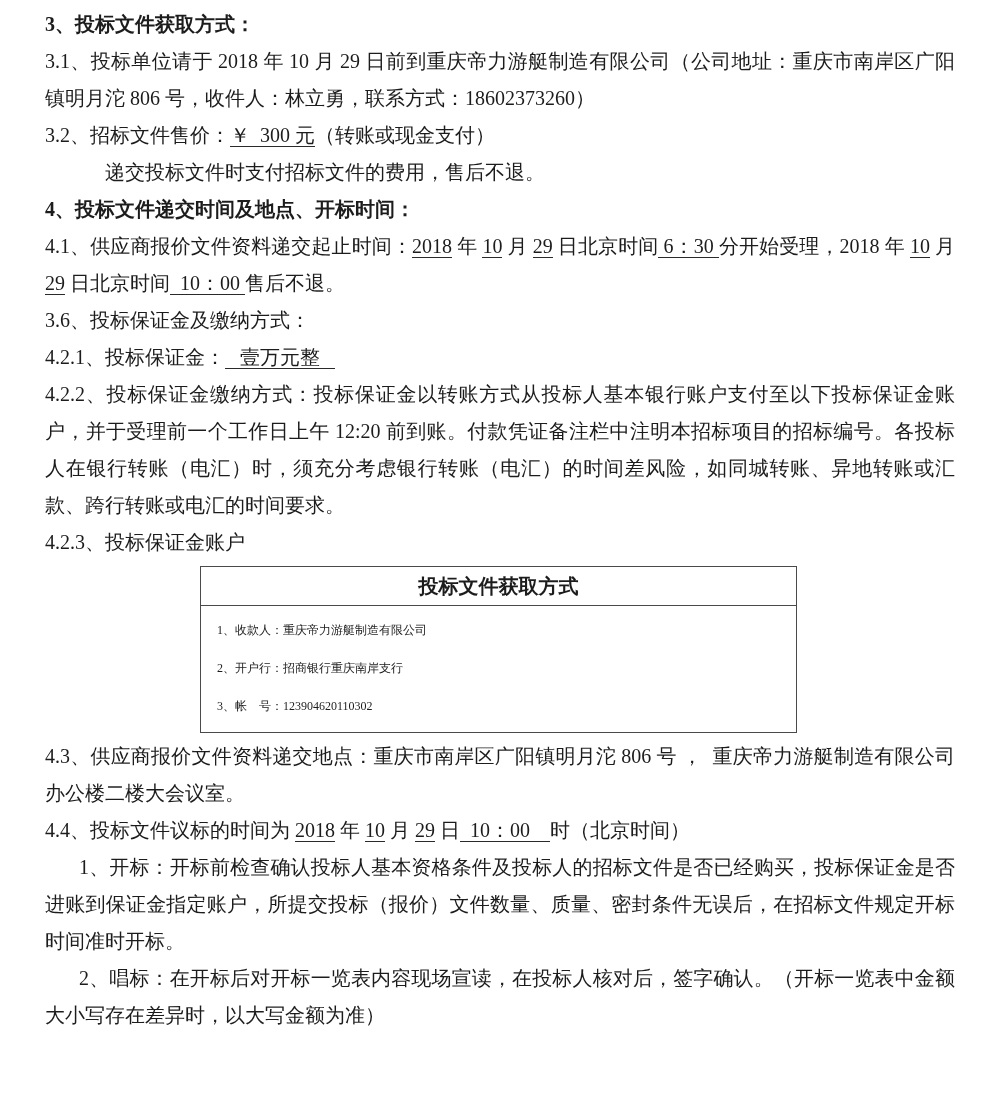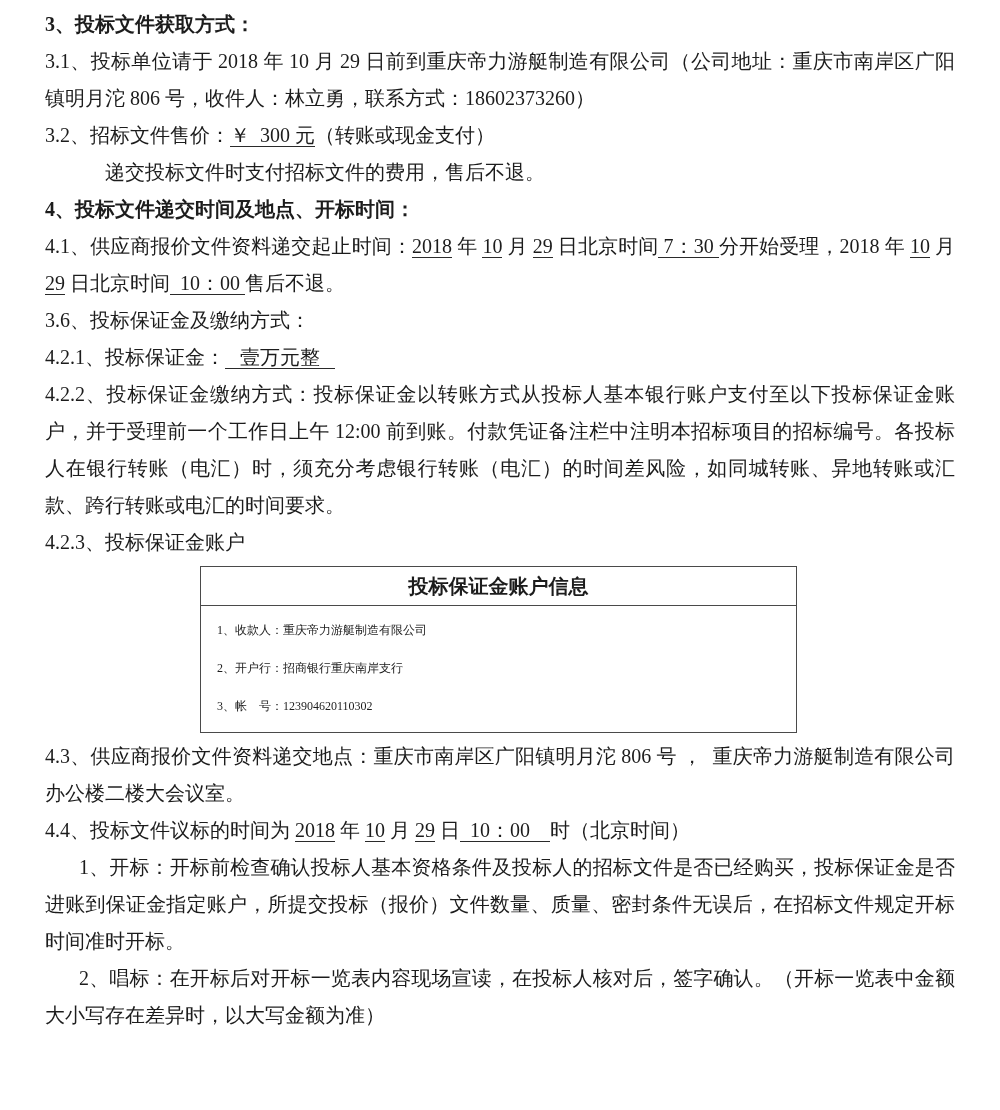--- a/index.html
+++ b/index.html
@@ -54,28 +54,28 @@
 <body>
 
 <div class="page">
 
   <p class="para heading"><span>3、投标文件获取方式：</span></p>
   <p class="para"><span>3.1、投标单位请于 2018 年 10 月 29 日前到重庆帝力游艇制造有限公司（公司地址：重庆市南岸区广阳镇明月沱 806 号，收件人：林立勇，联系方式：18602373260）</span></p>
   <p class="para"><span>3.2、招标文件售价：</span><span class="u">￥  300 元</span><span>（转账或现金支付）</span></p>
   <p class="para indent3"><span>递交投标文件时支付招标文件的费用，售后不退。</span></p>
 
   <p class="para heading"><span>4、投标文件递交时间及地点、开标时间：</span></p>
-  <p class="para"><span>4.1、供应商报价文件资料递交起止时间：</span><span class="u">2018</span><span> 年 </span><span class="u">10</span><span> 月 </span><span class="u">29</span><span> 日北京时间</span><span class="u"> 7：30 </span><span>分开始受理，2018 年 </span><span class="u">10</span><span> 月 </span><span class="u">29</span><span> 日北京时间</span><span class="u">  10：00 </span><span>售后不退。</span></p>
+  <p class="para"><span>4.1、供应商报价文件资料递交起止时间：</span><span class="u">2018</span><span> 年 </span><span class="u">10</span><span> 月 </span><span class="u">29</span><span> 日北京时间</span><span class="u"> 6：30 </span><span>分开始受理，2018 年 </span><span class="u">10</span><span> 月 </span><span class="u">29</span><span> 日北京时间</span><span class="u">  10：00 </span><span>售后不退。</span></p>
   <p class="para"><span>3.6、投标保证金及缴纳方式：</span></p>
   <p class="para"><span>4.2.1、投标保证金：</span><span class="u">   壹万元整   </span></p>
-  <p class="para"><span>4.2.2、投标保证金缴纳方式：投标保证金以转账方式从投标人基本银行账户支付至以下投标保证金账户，并于受理前一个工作日上午 12:00 前到账。付款凭证备注栏中注明本招标项目的招标编号。各投标人在银行转账（电汇）时，须充分考虑银行转账（电汇）的时间差风险，如同城转账、异地转账或汇款、跨行转账或电汇的时间要求。</span></p>
+  <p class="para"><span>4.2.2、投标保证金缴纳方式：投标保证金以转账方式从投标人基本银行账户支付至以下投标保证金账户，并于受理前一个工作日上午 12:20 前到账。付款凭证备注栏中注明本招标项目的招标编号。各投标人在银行转账（电汇）时，须充分考虑银行转账（电汇）的时间差风险，如同城转账、异地转账或汇款、跨行转账或电汇的时间要求。</span></p>
   <p class="para"><span>4.2.3、投标保证金账户</span></p>
 
   <div class="deposit-table">
-    <div class="dt-header">投标保证金账户信息</div>
+    <div class="dt-header">投标文件获取方式</div>
     <div class="dt-body">
       <div class="dt-row">1、收款人：重庆帝力游艇制造有限公司</div>
       <div class="dt-row">2、开户行：招商银行重庆南岸支行</div>
       <div class="dt-row">3、帐　号：123904620110302</div>
     </div>
   </div>
 
   <p class="para"><span>4.3、供应商报价文件资料递交地点：重庆市南岸区广阳镇明月沱 806 号 ，  重庆帝力游艇制造有限公司办公楼二楼大会议室。</span></p>
   <p class="para"><span>4.4、投标文件议标的时间为 </span><span class="u">2018</span><span> 年 </span><span class="u">10</span><span> 月 </span><span class="u">29</span><span> 日</span><span class="u">  10：00    </span><span>时（北京时间）</span></p>
 

